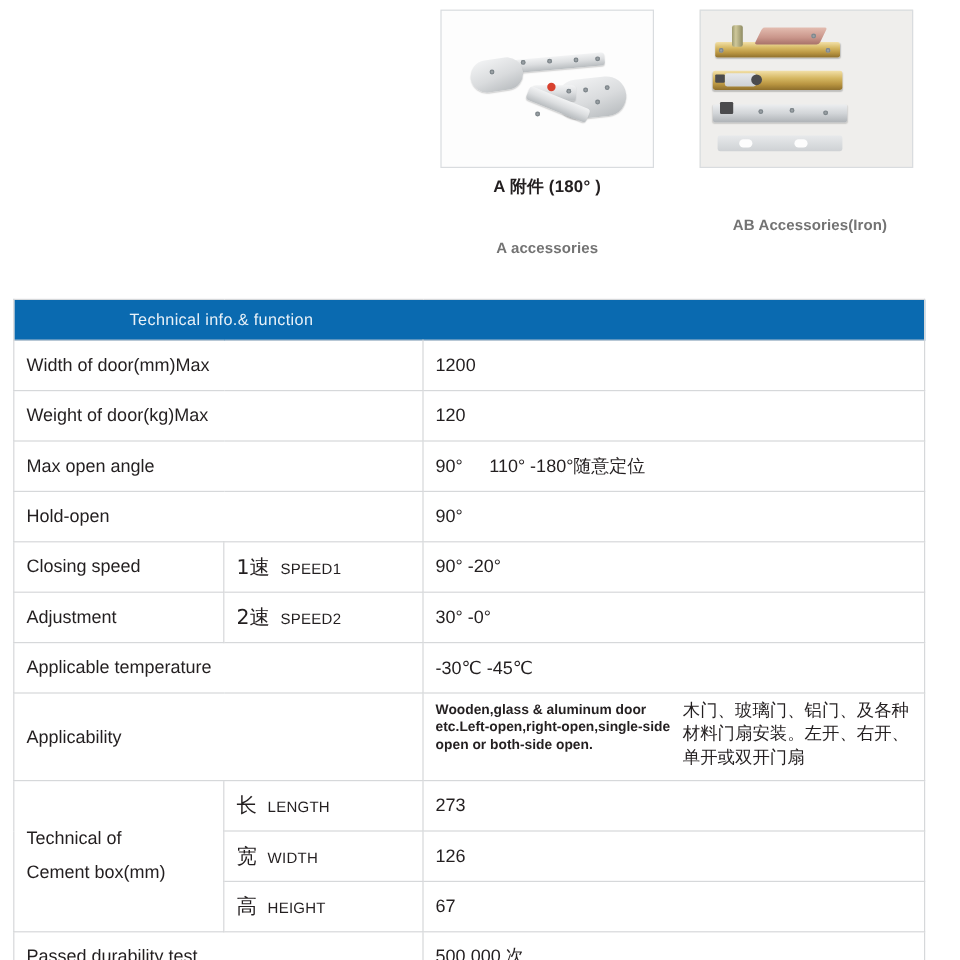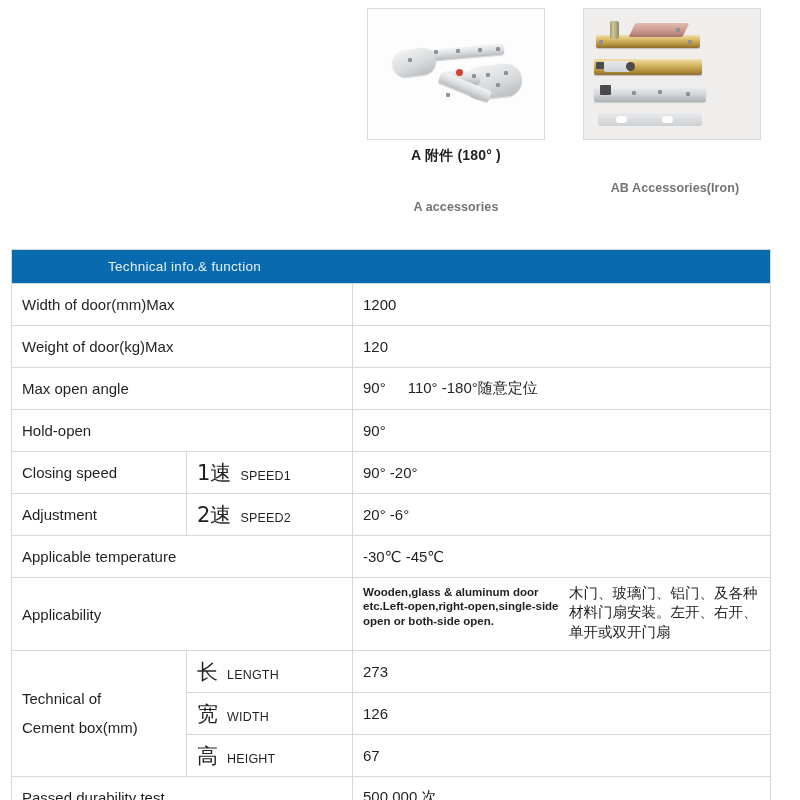--- a/index.html
+++ b/index.html
@@ -168,21 +168,21 @@
     height: 41px;
   }
   td.sub {
     text-align: left;
     font-size: 13px;
     height: 41px;
     padding-left: 14px;
     white-space: nowrap;
   }
   .sub-cn {
-    font-size: 21px;
+    font-size: 17px;
     color: #231f20;
     margin-right: 9px;
     font-family: "DejaVu Sans", "Liberation Sans", sans-serif;
   }
   .sub-en {
     font-size: 12.5px;
     letter-spacing: .2px;
     margin-top: 20px;
   }
   .angle-pair {
@@ -326,21 +326,21 @@
           <span class="sub-cn">1速</span><span class="sub-en">SPEED1</span>
         </td>
         <td class="value">90° -20°</td>
       </tr>
 
       <tr>
         <td class="label">Adjustment</td>
         <td class="sub">
           <span class="sub-cn">2速</span><span class="sub-en">SPEED2</span>
         </td>
-        <td class="value">20° -6°</td>
+        <td class="value">30° -0°</td>
       </tr>
 
       <tr>
         <td class="label" colspan="2">Applicable temperature</td>
         <td class="value">-30℃ -45℃</td>
       </tr>
 
       <tr>
         <td class="label" colspan="2">Applicability</td>
         <td class="applic-cell">

